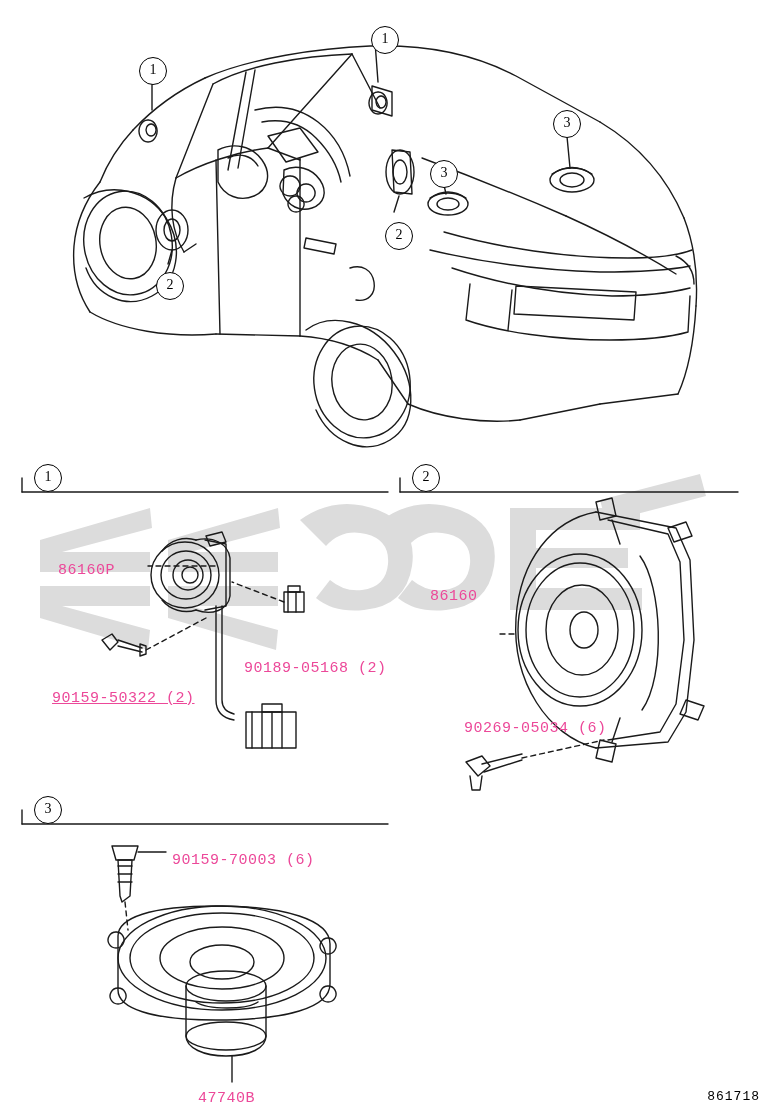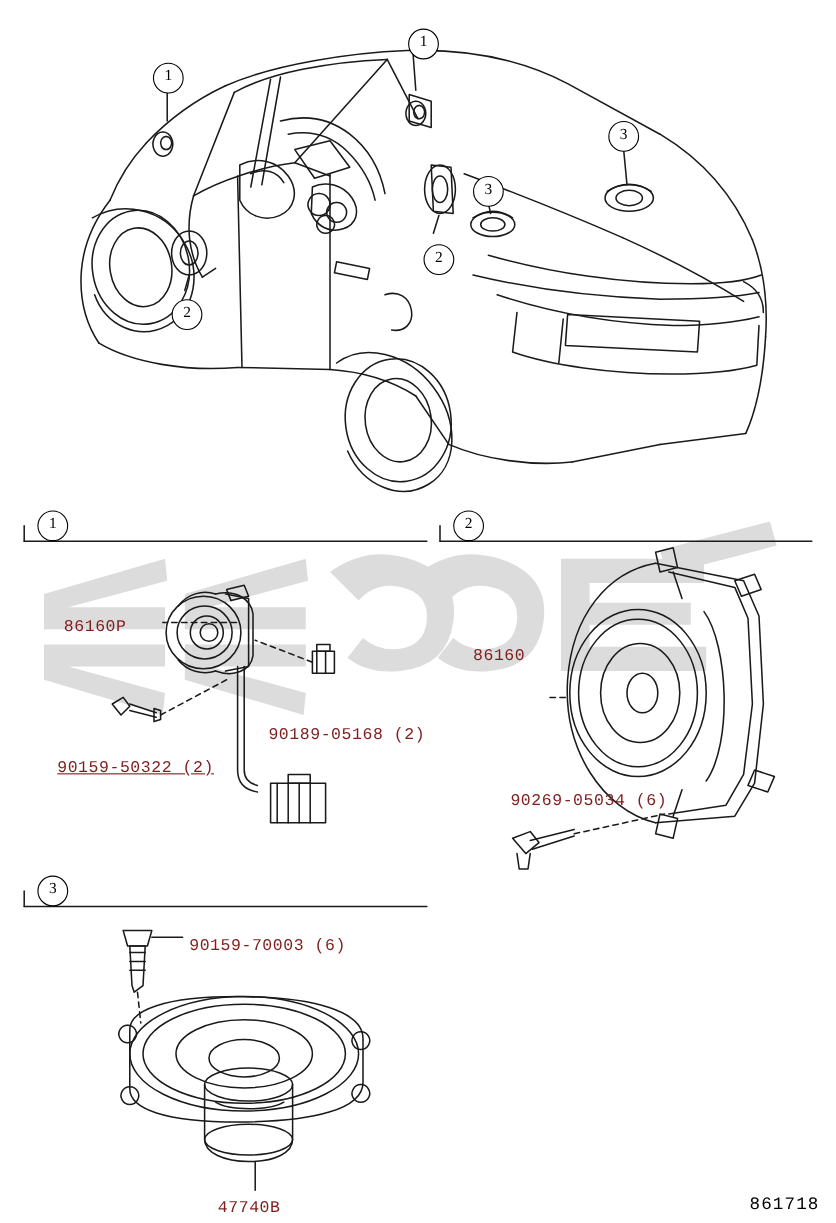--- a/index.html
+++ b/index.html
@@ -34,41 +34,41 @@
     width: 760px;
     height: 1112px;
     pointer-events: none;
   }
   .label {
     position: absolute;
     font-family: "Liberation Mono", monospace;
     font-size: 15px;
     letter-spacing: 0.5px;
     white-space: nowrap;
-    color: #7f1d1d;
+    color: #ec4899;
   }
   .callout {
     position: absolute;
     width: 26px;
     height: 26px;
     border: 1.4px solid #000;
     border-radius: 50%;
     font-family: "Liberation Serif", serif;
     font-size: 14px;
     line-height: 24px;
     text-align: center;
     background: #fff;
     color: #000;
   }
   .diagram-id {
     position: absolute;
-    right: 15px;
+    right: 0;
     bottom: 8px;
     font-family: "Liberation Mono", monospace;
-    font-size: 16px;
+    font-size: 13px;
     letter-spacing: 1px;
   }
 </style>
 </head>
 <body>
 
 <div class="page">
 
   <svg class="wm" viewBox="0 0 760 1112">
     <g fill="#dcdcdc">

